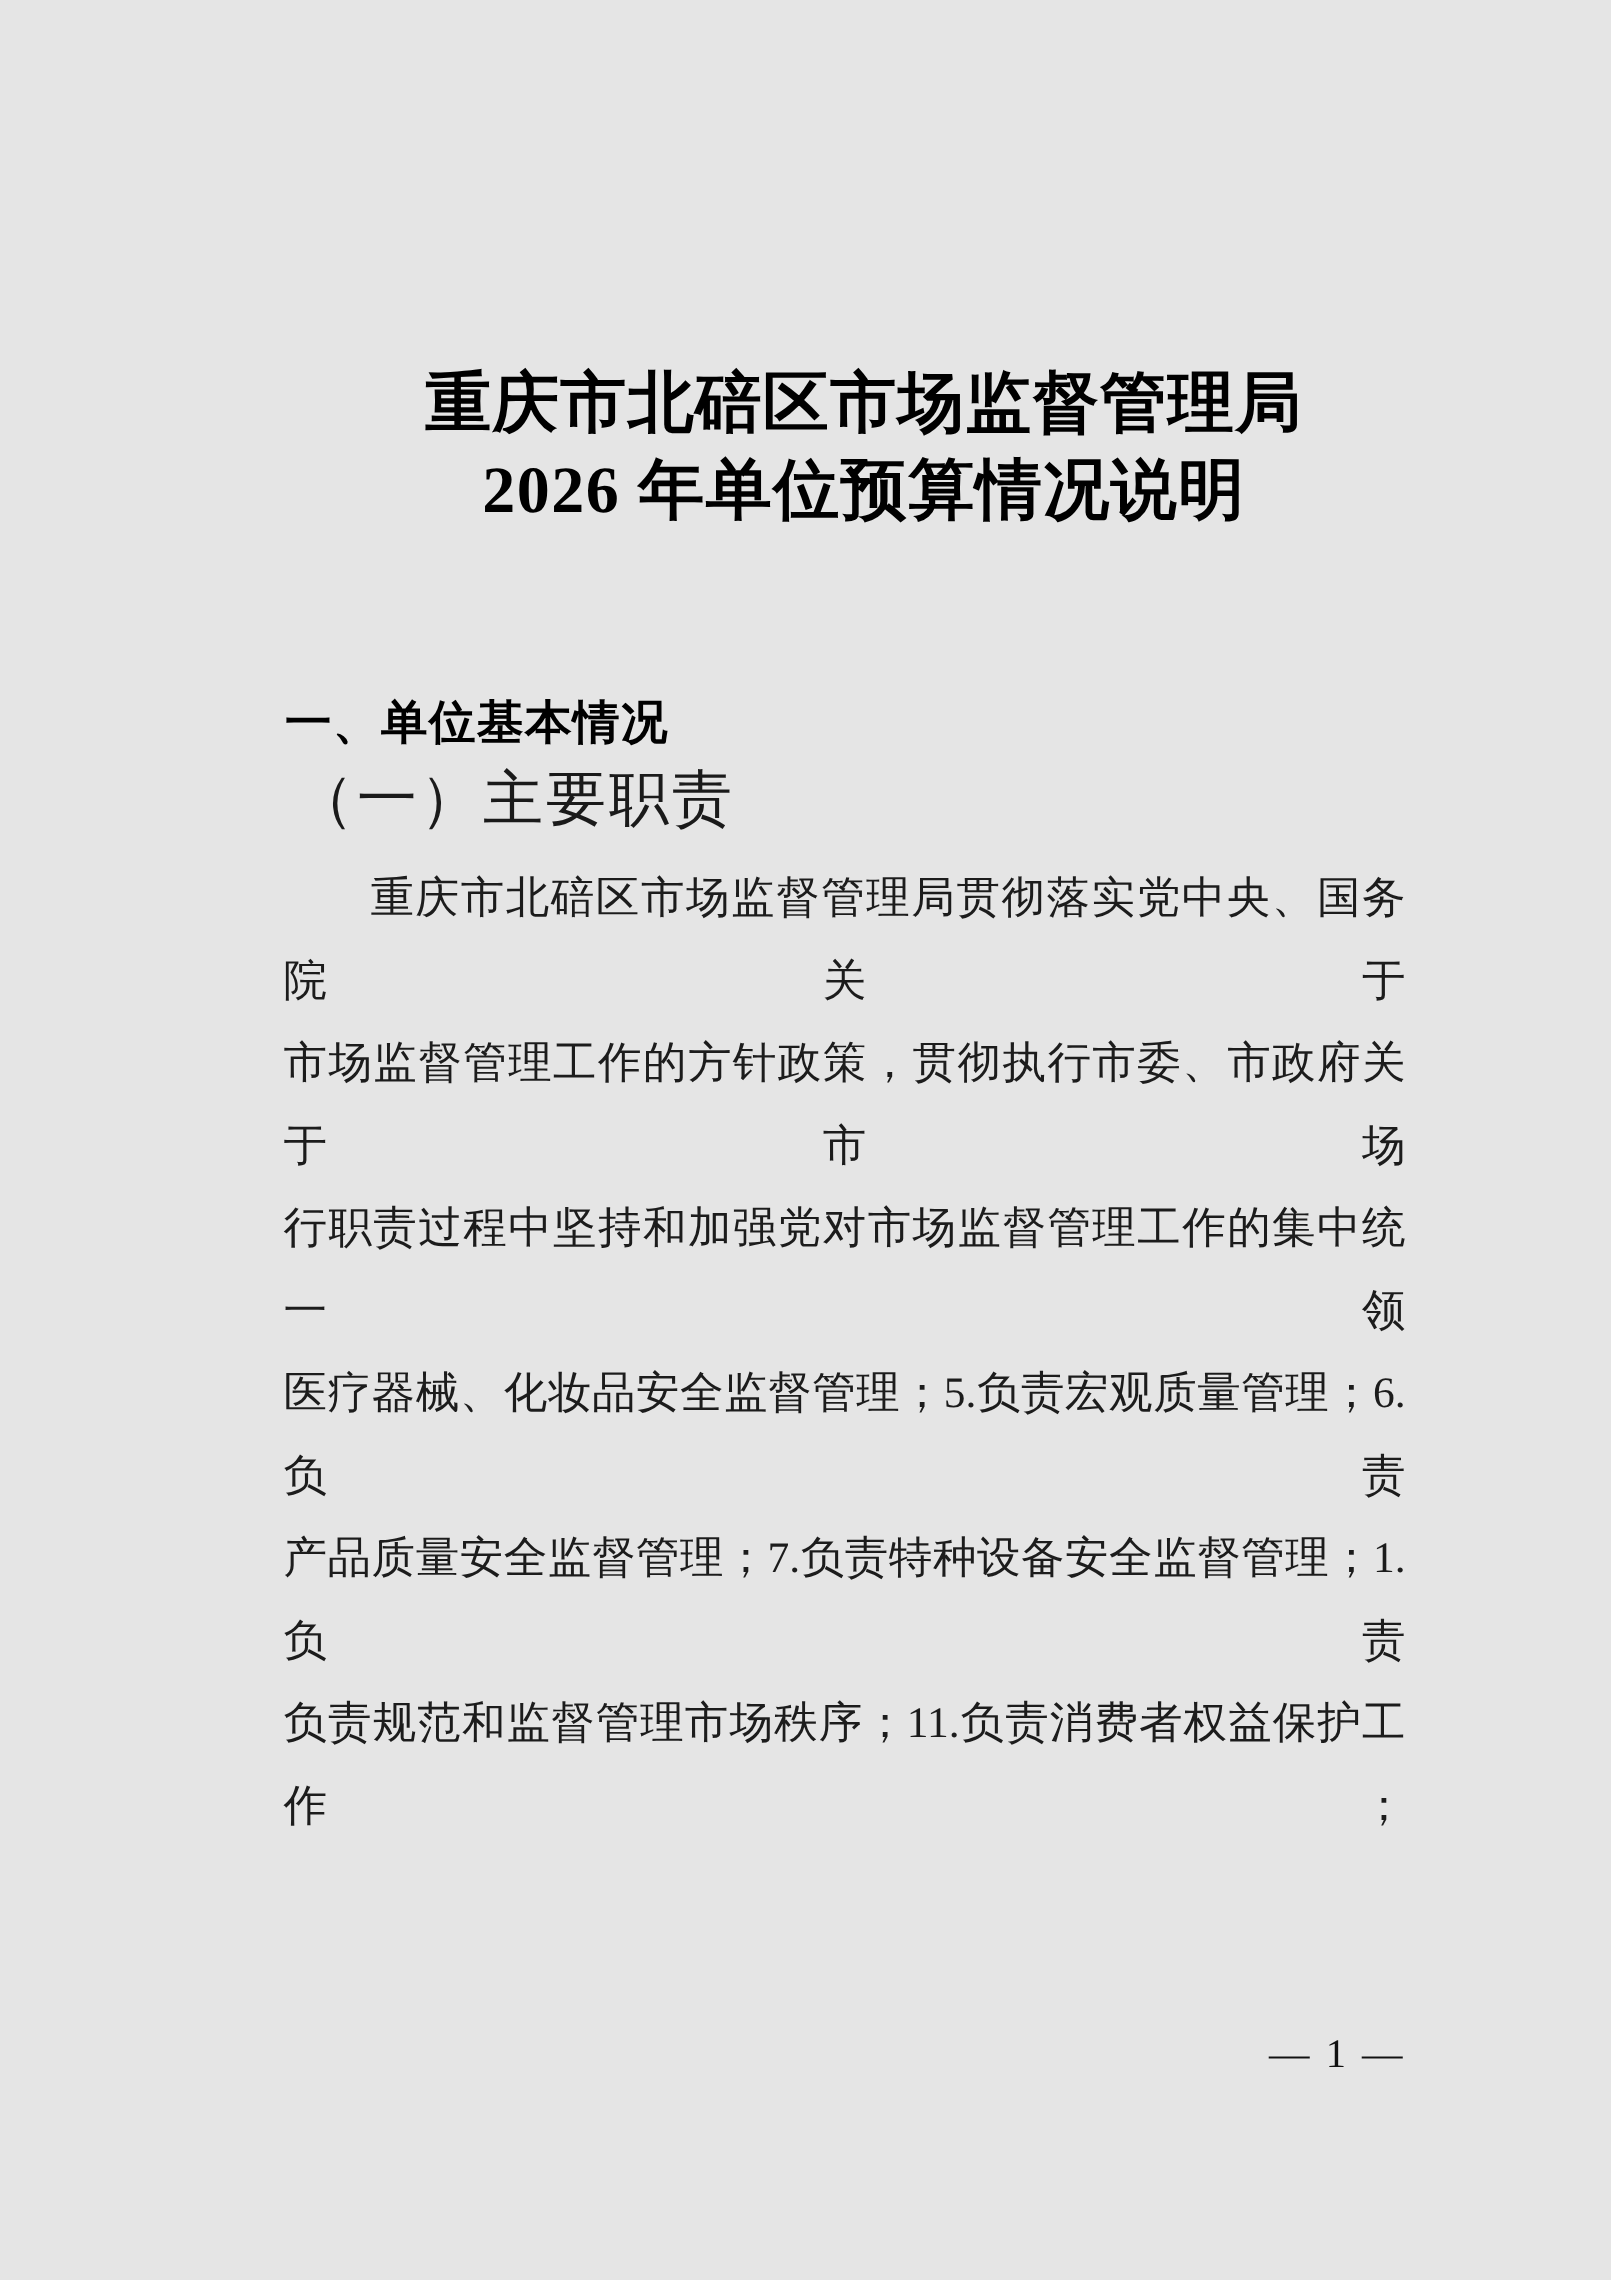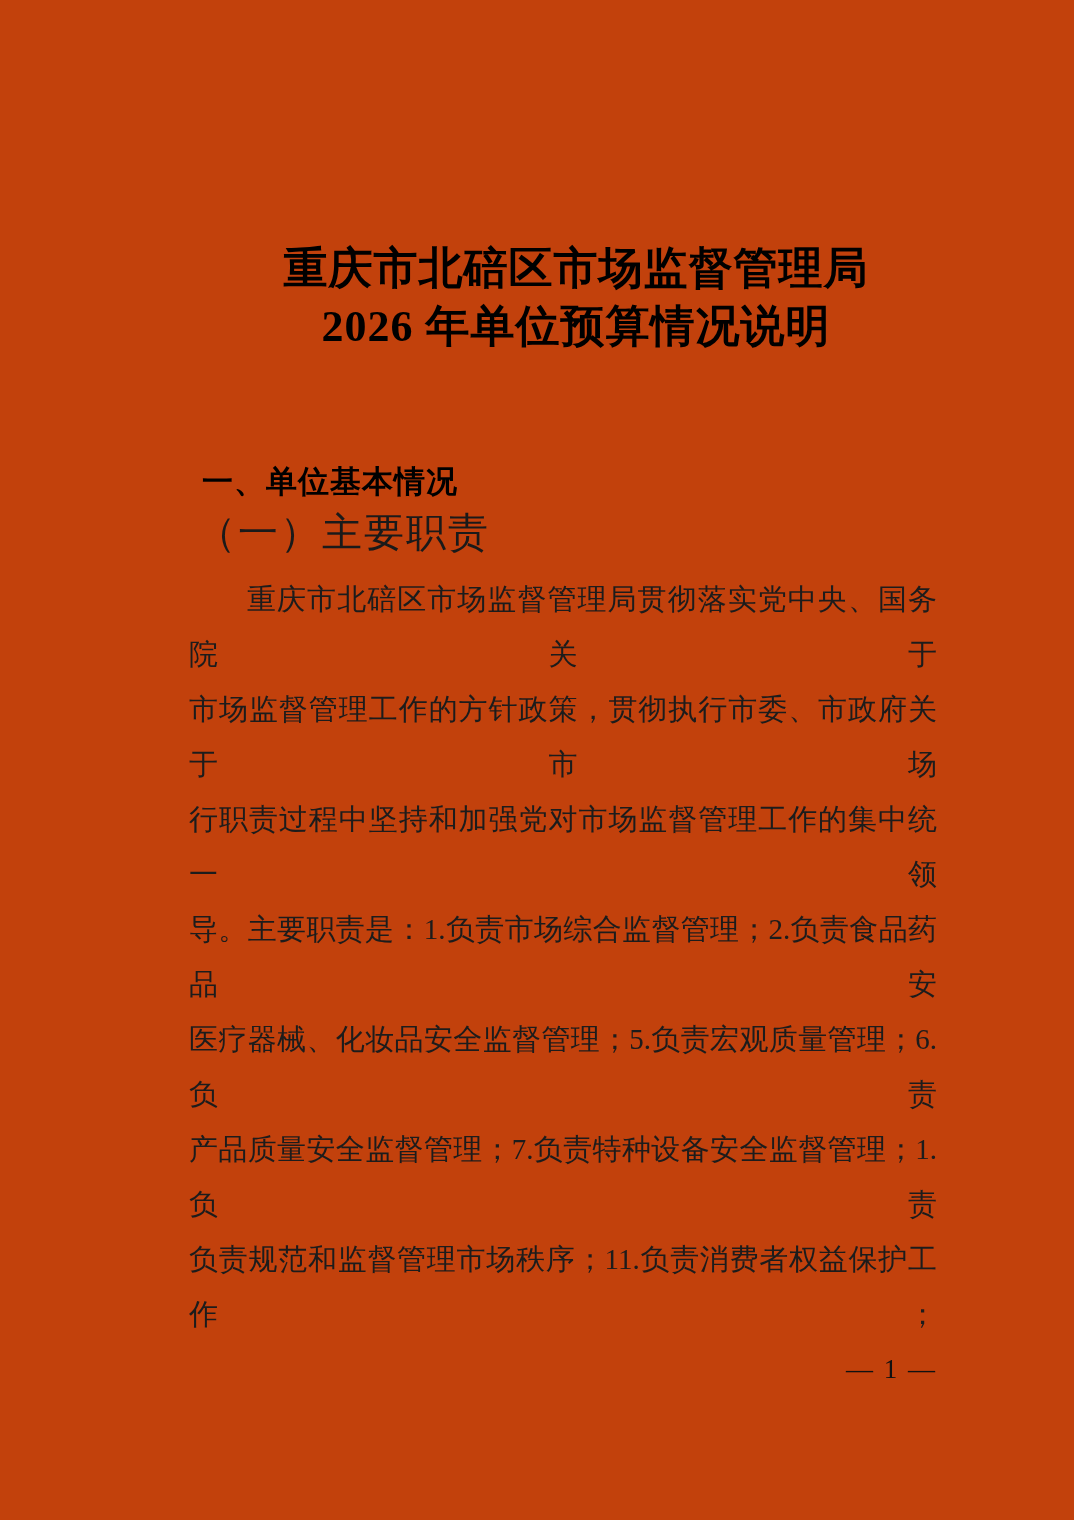--- a/index.html
+++ b/index.html
@@ -11,21 +11,21 @@
     width: 1074px;
     height: 1520px;
     position: relative;
     overflow: hidden;
     font-family: "Liberation Serif", serif;
     color: #111111;
   }
   .page {
     position: absolute;
     inset: 0;
-    background: #c2410c;
+    background: #e5e5e5;
   }
   
   .doc-title {
     position: absolute;
     top: 240px;
     left: 0;
     width: 100%;
     box-sizing: border-box;
     padding-left: 78px;
     text-align: center;
@@ -33,21 +33,21 @@
     font-weight: bold;
     font-size: 44px;
     line-height: 58px;
     color: #000000;
     letter-spacing: 1px;
   }
   
   .section-heading {
     position: absolute;
     top: 463px;
-    left: 202px;
+    left: 190px;
     margin: 0;
     font-family: "Liberation Sans", sans-serif;
     font-weight: bold;
     font-size: 31px;
     line-height: 38px;
     color: #000000;
     letter-spacing: 1px;
   }
   
   .subsection-heading {
@@ -104,21 +104,20 @@
   </div>
 
   <h2 class="section-heading">一、单位基本情况</h2>
 
   <h3 class="subsection-heading">（一）主要职责</h3>
 
   <div class="body-text">
     <div class="body-line first-line">重庆市北碚区市场监督管理局贯彻落实党中央、国务院关于</div>
     <div class="body-line">市场监督管理工作的方针政策，贯彻执行市委、市政府关于市场</div>
     <div class="body-line">行职责过程中坚持和加强党对市场监督管理工作的集中统一领</div>
-    <div class="body-line">导。主要职责是：1.负责市场综合监督管理；2.负责食品药品安</div>
     <div class="body-line">医疗器械、化妆品安全监督管理；5.负责宏观质量管理；6.负责</div>
     <div class="body-line">产品质量安全监督管理；7.负责特种设备安全监督管理；1.负责</div>
     <div class="body-line">负责规范和监督管理市场秩序；11.负责消费者权益保护工作；</div>
 
   </div>
 
   <div class="page-number">— 1 —</div>
 
 </div>
 

